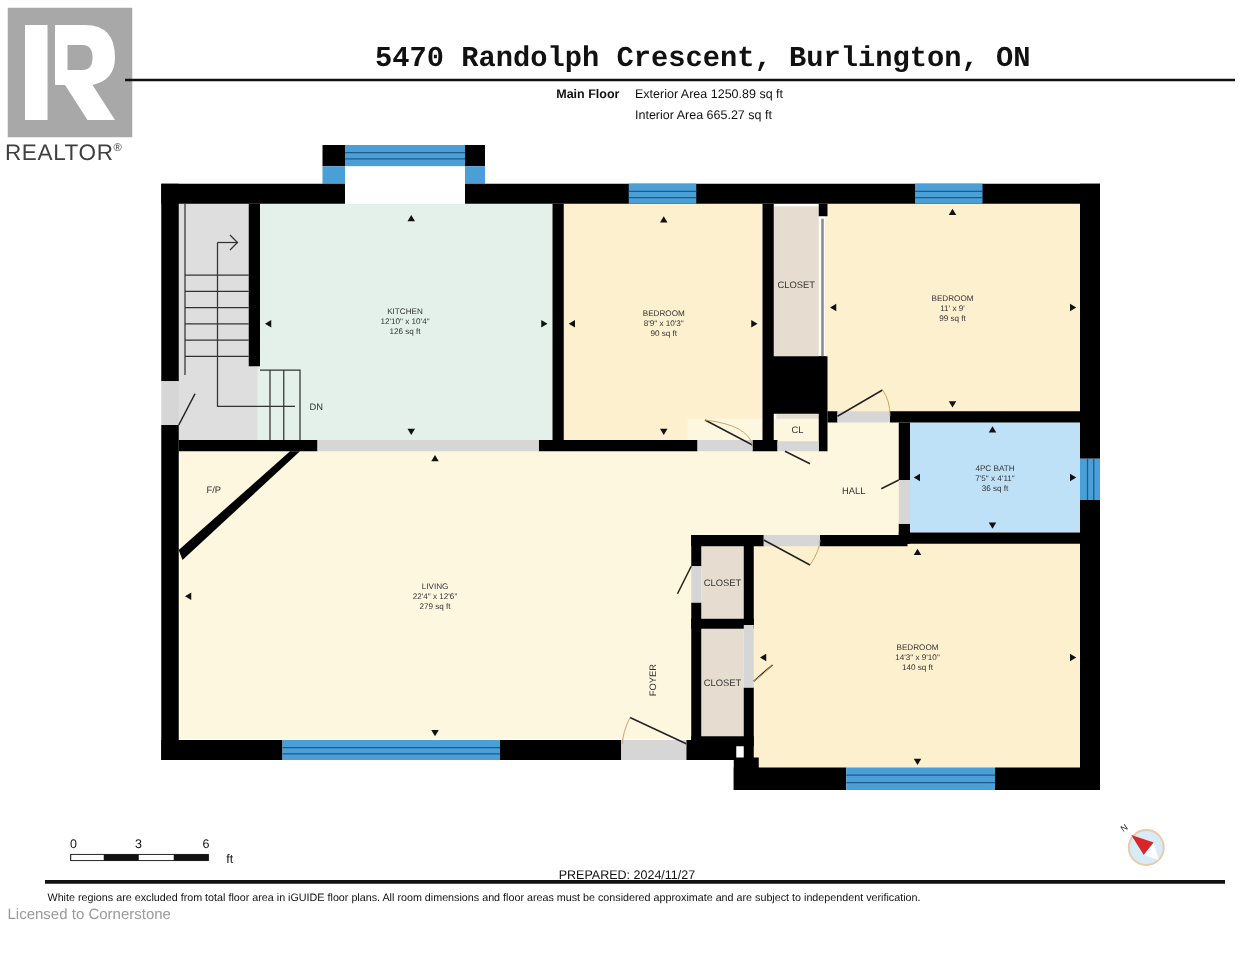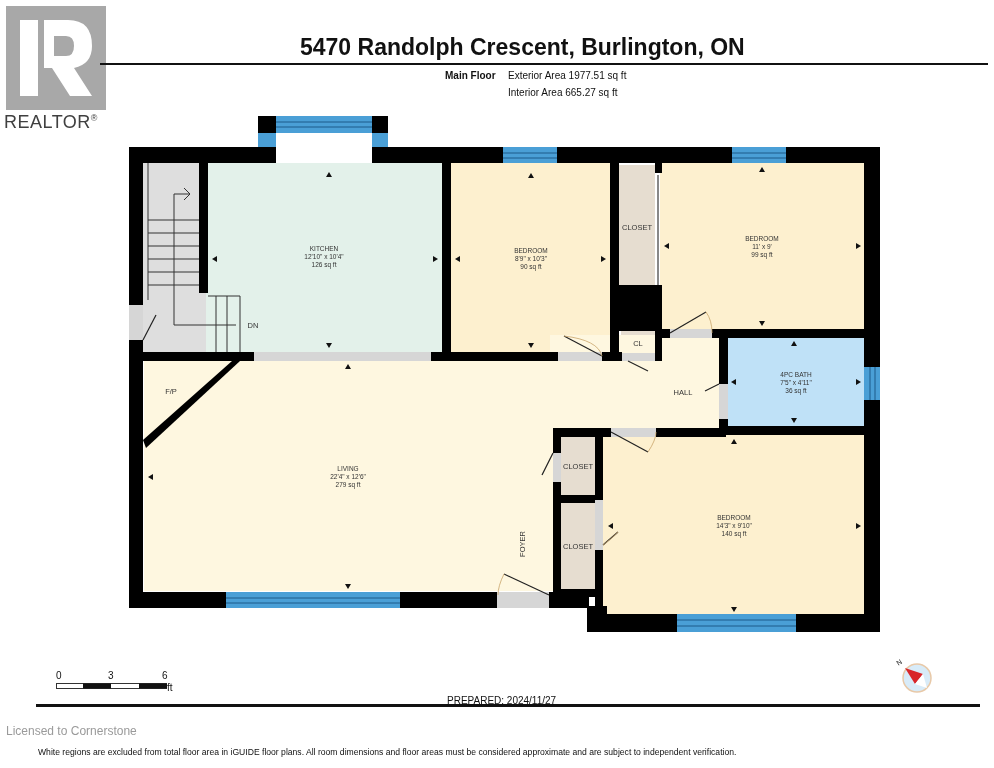--- a/index.html
+++ b/index.html
@@ -1,50 +1,50 @@
 <!DOCTYPE html>
 <html><head>
 <meta charset="utf-8">
 <style>
   html, body { margin:0; padding:0; background:#ffffff; }
   body { width:994px; height:768px; position:relative; overflow:hidden; font-family:"Liberation Sans", sans-serif; color:#111; }
   .logo { position:absolute; left:6px; top:6px; width:100px; height:104px; }
   .logo-text { position:absolute; left:4px; top:112px; font-size:18px; letter-spacing:0.5px; color:#404040; font-family:"Liberation Sans", sans-serif; }
   .logo-text sup { font-size:9px; }
-  .title { position:absolute; left:300px; top:34px; font-size:23px; font-weight:bold; color:#111; white-space:nowrap; }
+  .title { position:absolute; left:300px; top:34px; font-size:23px; font-weight:bold; color:#111; white-space:nowrap;font-family:Liberation Mono, monospace; }
   .title-rule { position:absolute; left:100px; top:63px; width:888px; height:2px; background:#111; }
   .floor-label { position:absolute; left:445px; top:70px; font-size:10px; font-weight:bold; }
   .ext-area { position:absolute; left:508px; top:70px; font-size:10px; }
   .int-area { position:absolute; left:508px; top:87px; font-size:10px; }
   svg.plan { position:absolute; left:0; top:0; }
   .room-lbl { font-family:"Liberation Sans", sans-serif; font-size:6.5px; fill:#333; text-anchor:middle; }
   .closet-lbl { font-family:"Liberation Sans", sans-serif; font-size:7.5px; fill:#333; text-anchor:middle; }
   .scale { position:absolute; left:54px; top:670px; width:140px; height:22px; }
   .scale .t { position:absolute; top:0; font-size:10px; }
   .prepared { position:absolute; left:447px; top:695px; font-size:10px; }
   .compass { position:absolute; left:893px; top:656px; width:44px; height:40px; }
   .bottom-rule { position:absolute; left:36px; top:704px; width:944px; height:3px; background:#111; }
-  .disclaimer { position:absolute; left:38px; top:747px; font-size:8.6px; color:#111; white-space:nowrap; }
+  .disclaimer { position:absolute; left:38px; top:713px; font-size:8.6px; color:#111; white-space:nowrap; }
   .license { position:absolute; left:6px; top:724px; font-size:12px; color:#9a9a9a;text-align:right; }
 </style>
 </head>
 <body>
 
 <svg class="logo" viewBox="0 0 100 104">
   <rect x="0" y="0" width="100" height="104" fill="#a8a8a8"></rect>
   <rect x="14" y="14" width="18" height="76" fill="#fff"></rect>
   <path d="M38 14 H62 Q86 14 86 40 Q86 58 68 62 L86 90 H64 L46 62 H38 Z" fill="#fff"></path>
   <path d="M48 30 H60 Q68 30 68 40 Q68 50 60 50 H48 Z" fill="#a8a8a8"></path>
 </svg>
 <div class="logo-text"><span>REALTOR</span><sup>®</sup></div>
 
 <div class="title">5470 Randolph Crescent, Burlington, ON</div>
 <div class="title-rule"></div>
 <div class="floor-label">Main Floor</div>
-<div class="ext-area">Exterior Area 1977.51 sq ft</div>
+<div class="ext-area">Exterior Area 1250.89 sq ft</div>
 <div class="int-area">Interior Area 665.27 sq ft</div>
 
 <svg class="plan" width="994" height="700" viewBox="0 0 994 700">
 
   <rect x="142" y="160" width="66" height="195" fill="#dedede"></rect>
   <rect x="206" y="163" width="236" height="192" fill="#e3f1ea"></rect>
   <rect x="450" y="163" width="160" height="190" fill="#fdf0cf"></rect>
   <rect x="619" y="165" width="36" height="120" fill="#e6ddd0"></rect>
   <rect x="660" y="163" width="204" height="167" fill="#fdf0cf"></rect>
   <rect x="621" y="331" width="34" height="22" fill="#e6ddd0"></rect>
@@ -233,21 +233,21 @@
 
 <div class="scale">
   <span class="t" style="left:2px">0</span>
   <span class="t" style="left:54px">3</span>
   <span class="t" style="left:108px">6</span>
   <svg style="position:absolute;left:2px;top:13px" width="112" height="6">
     <rect x="0.5" y="0.5" width="110" height="5" fill="#fff" stroke="#333"></rect>
     <rect x="27" y="0.5" width="28" height="5" fill="#111"></rect>
     <rect x="83" y="0.5" width="28" height="5" fill="#111"></rect>
   </svg>
-  <span class="t" style="left:113px;top:12px">ft</span>
+  <span class="t" style="left:127px;top:12px">ft</span>
 </div>
 
 <div class="prepared">PREPARED: 2024/11/27</div>
 
 <svg class="compass" viewBox="0 0 44 40">
   <circle cx="24" cy="22" r="14" fill="#d8ebf8" stroke="#e8c9a8" stroke-width="1.5"></circle>
   <polygon points="12,12 30,18 22,28" fill="#d8262a"></polygon>
   <polygon points="22,28 30,18 34,32" fill="#ffffff"></polygon>
   <text x="4" y="9" font-size="7" font-family="Liberation Sans, sans-serif" fill="#222" transform="rotate(-35 6 7)">N</text>
 </svg>

